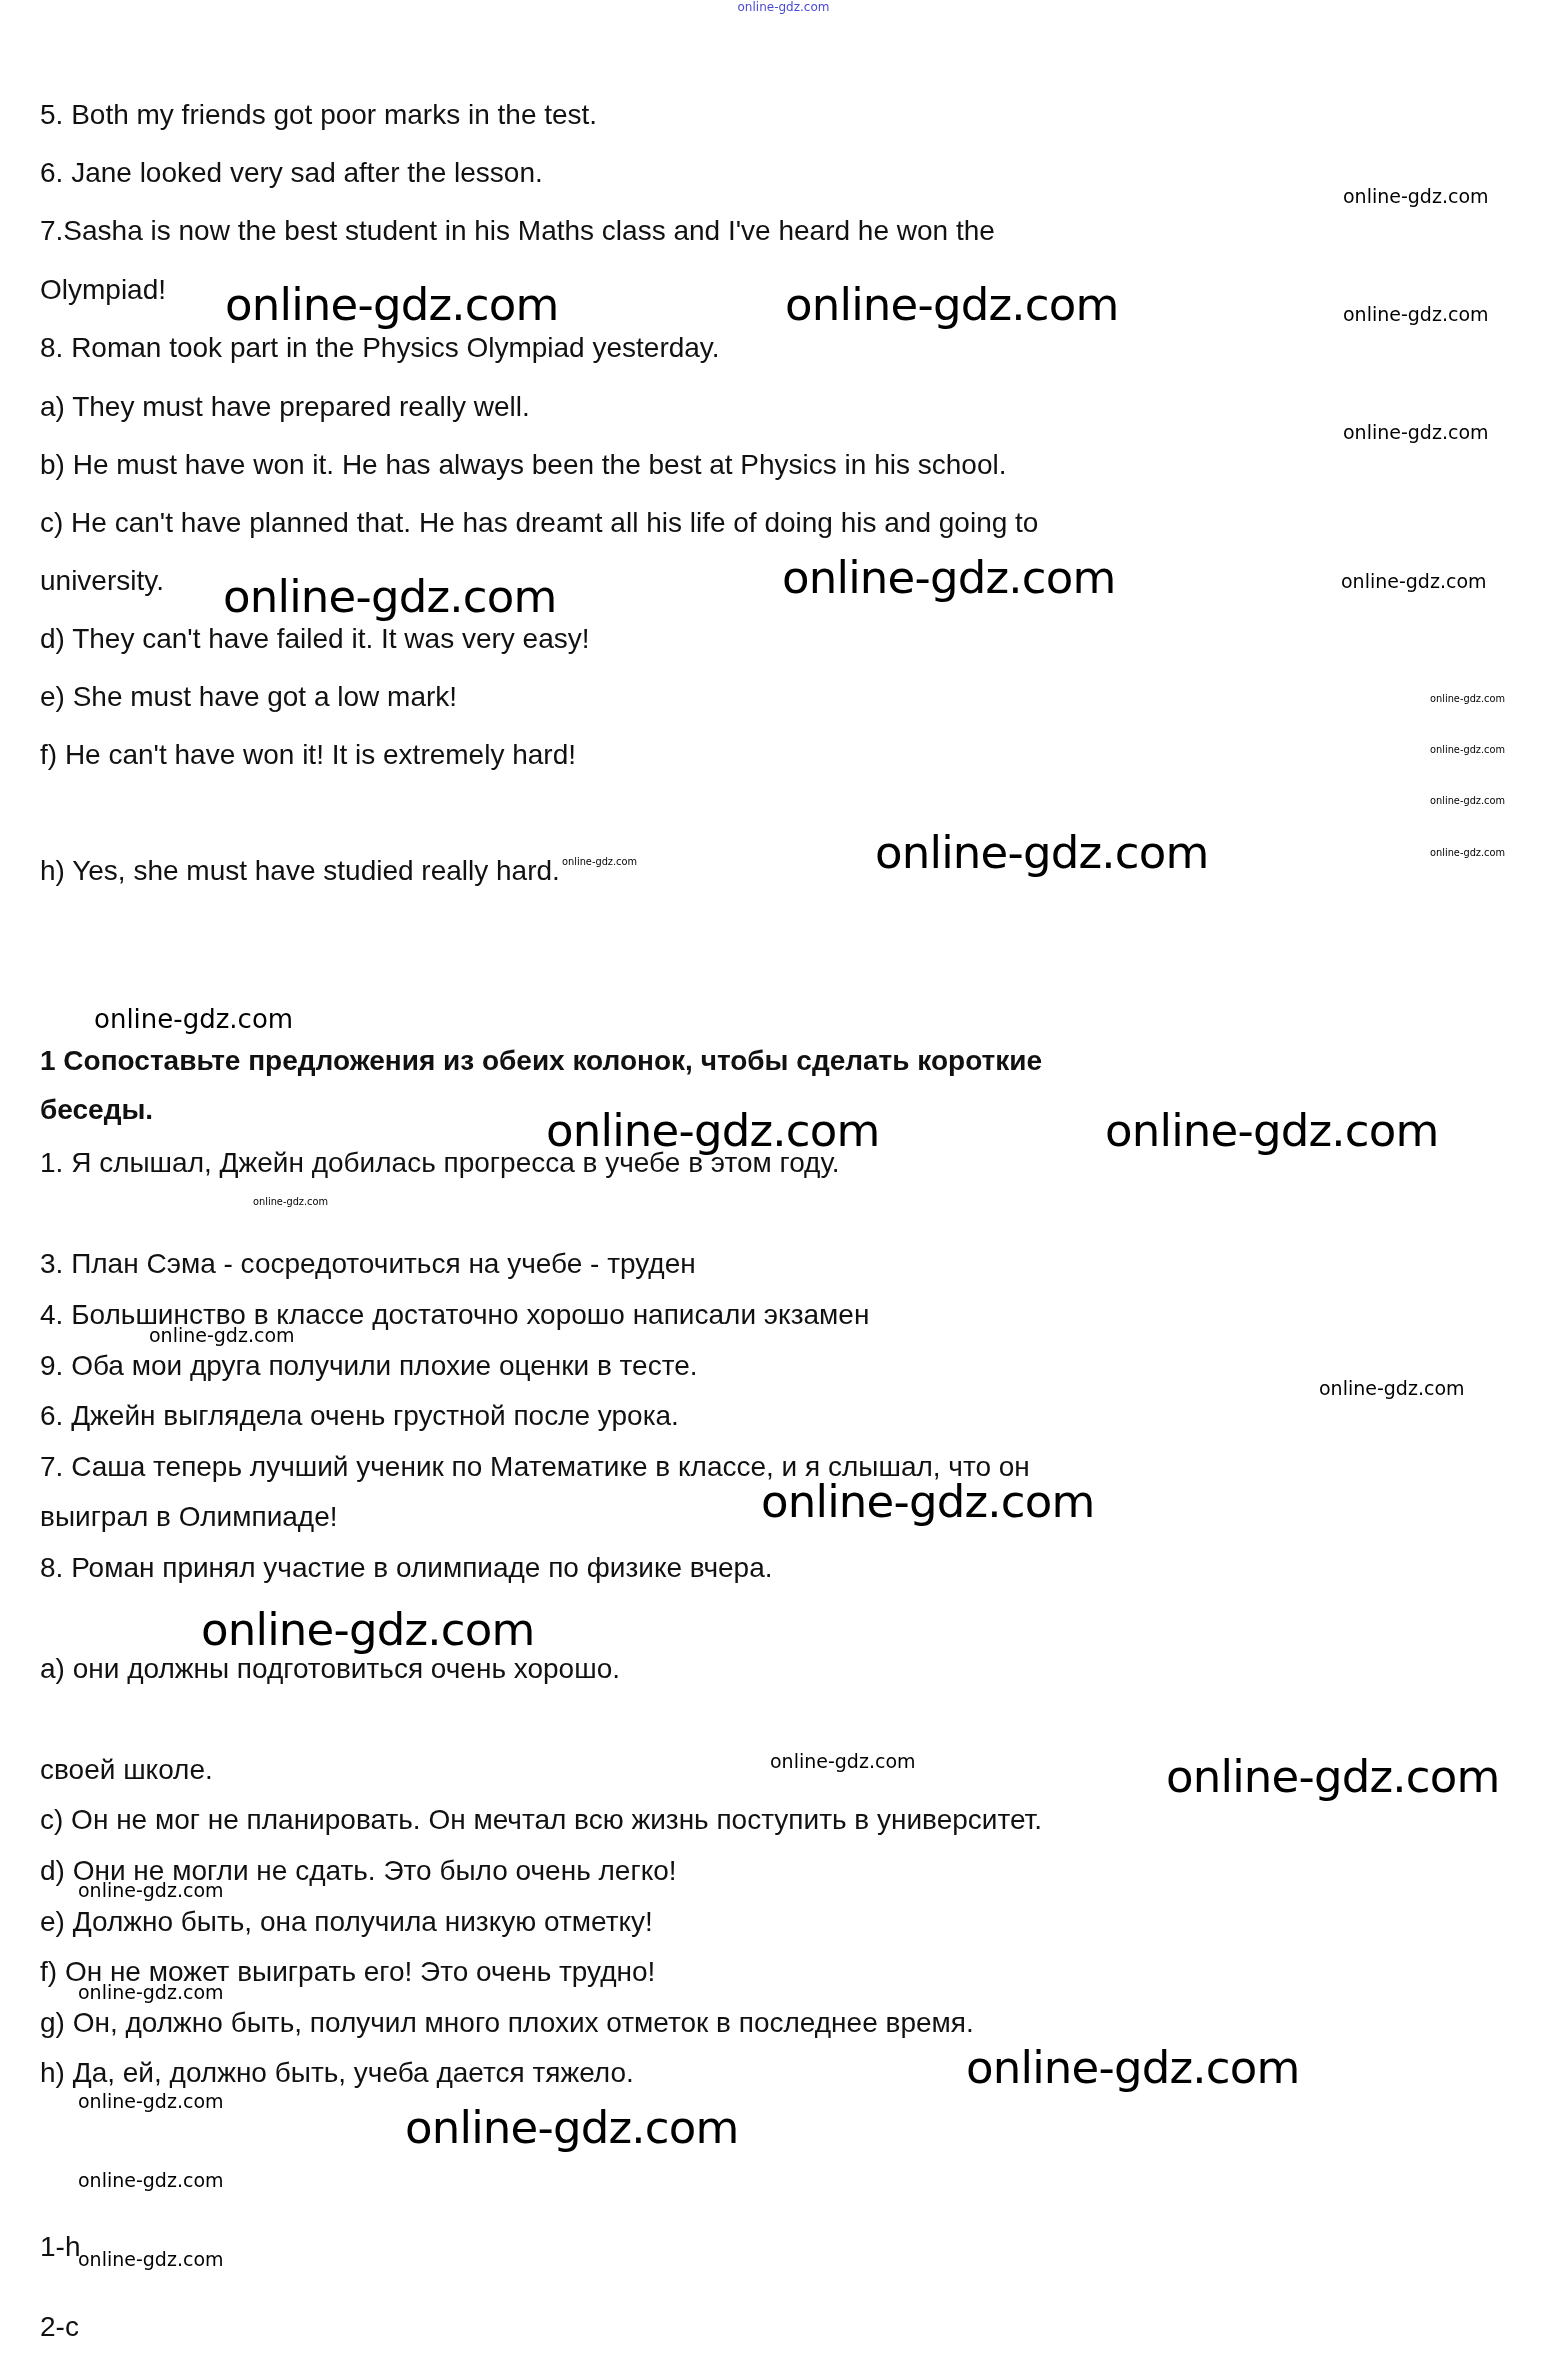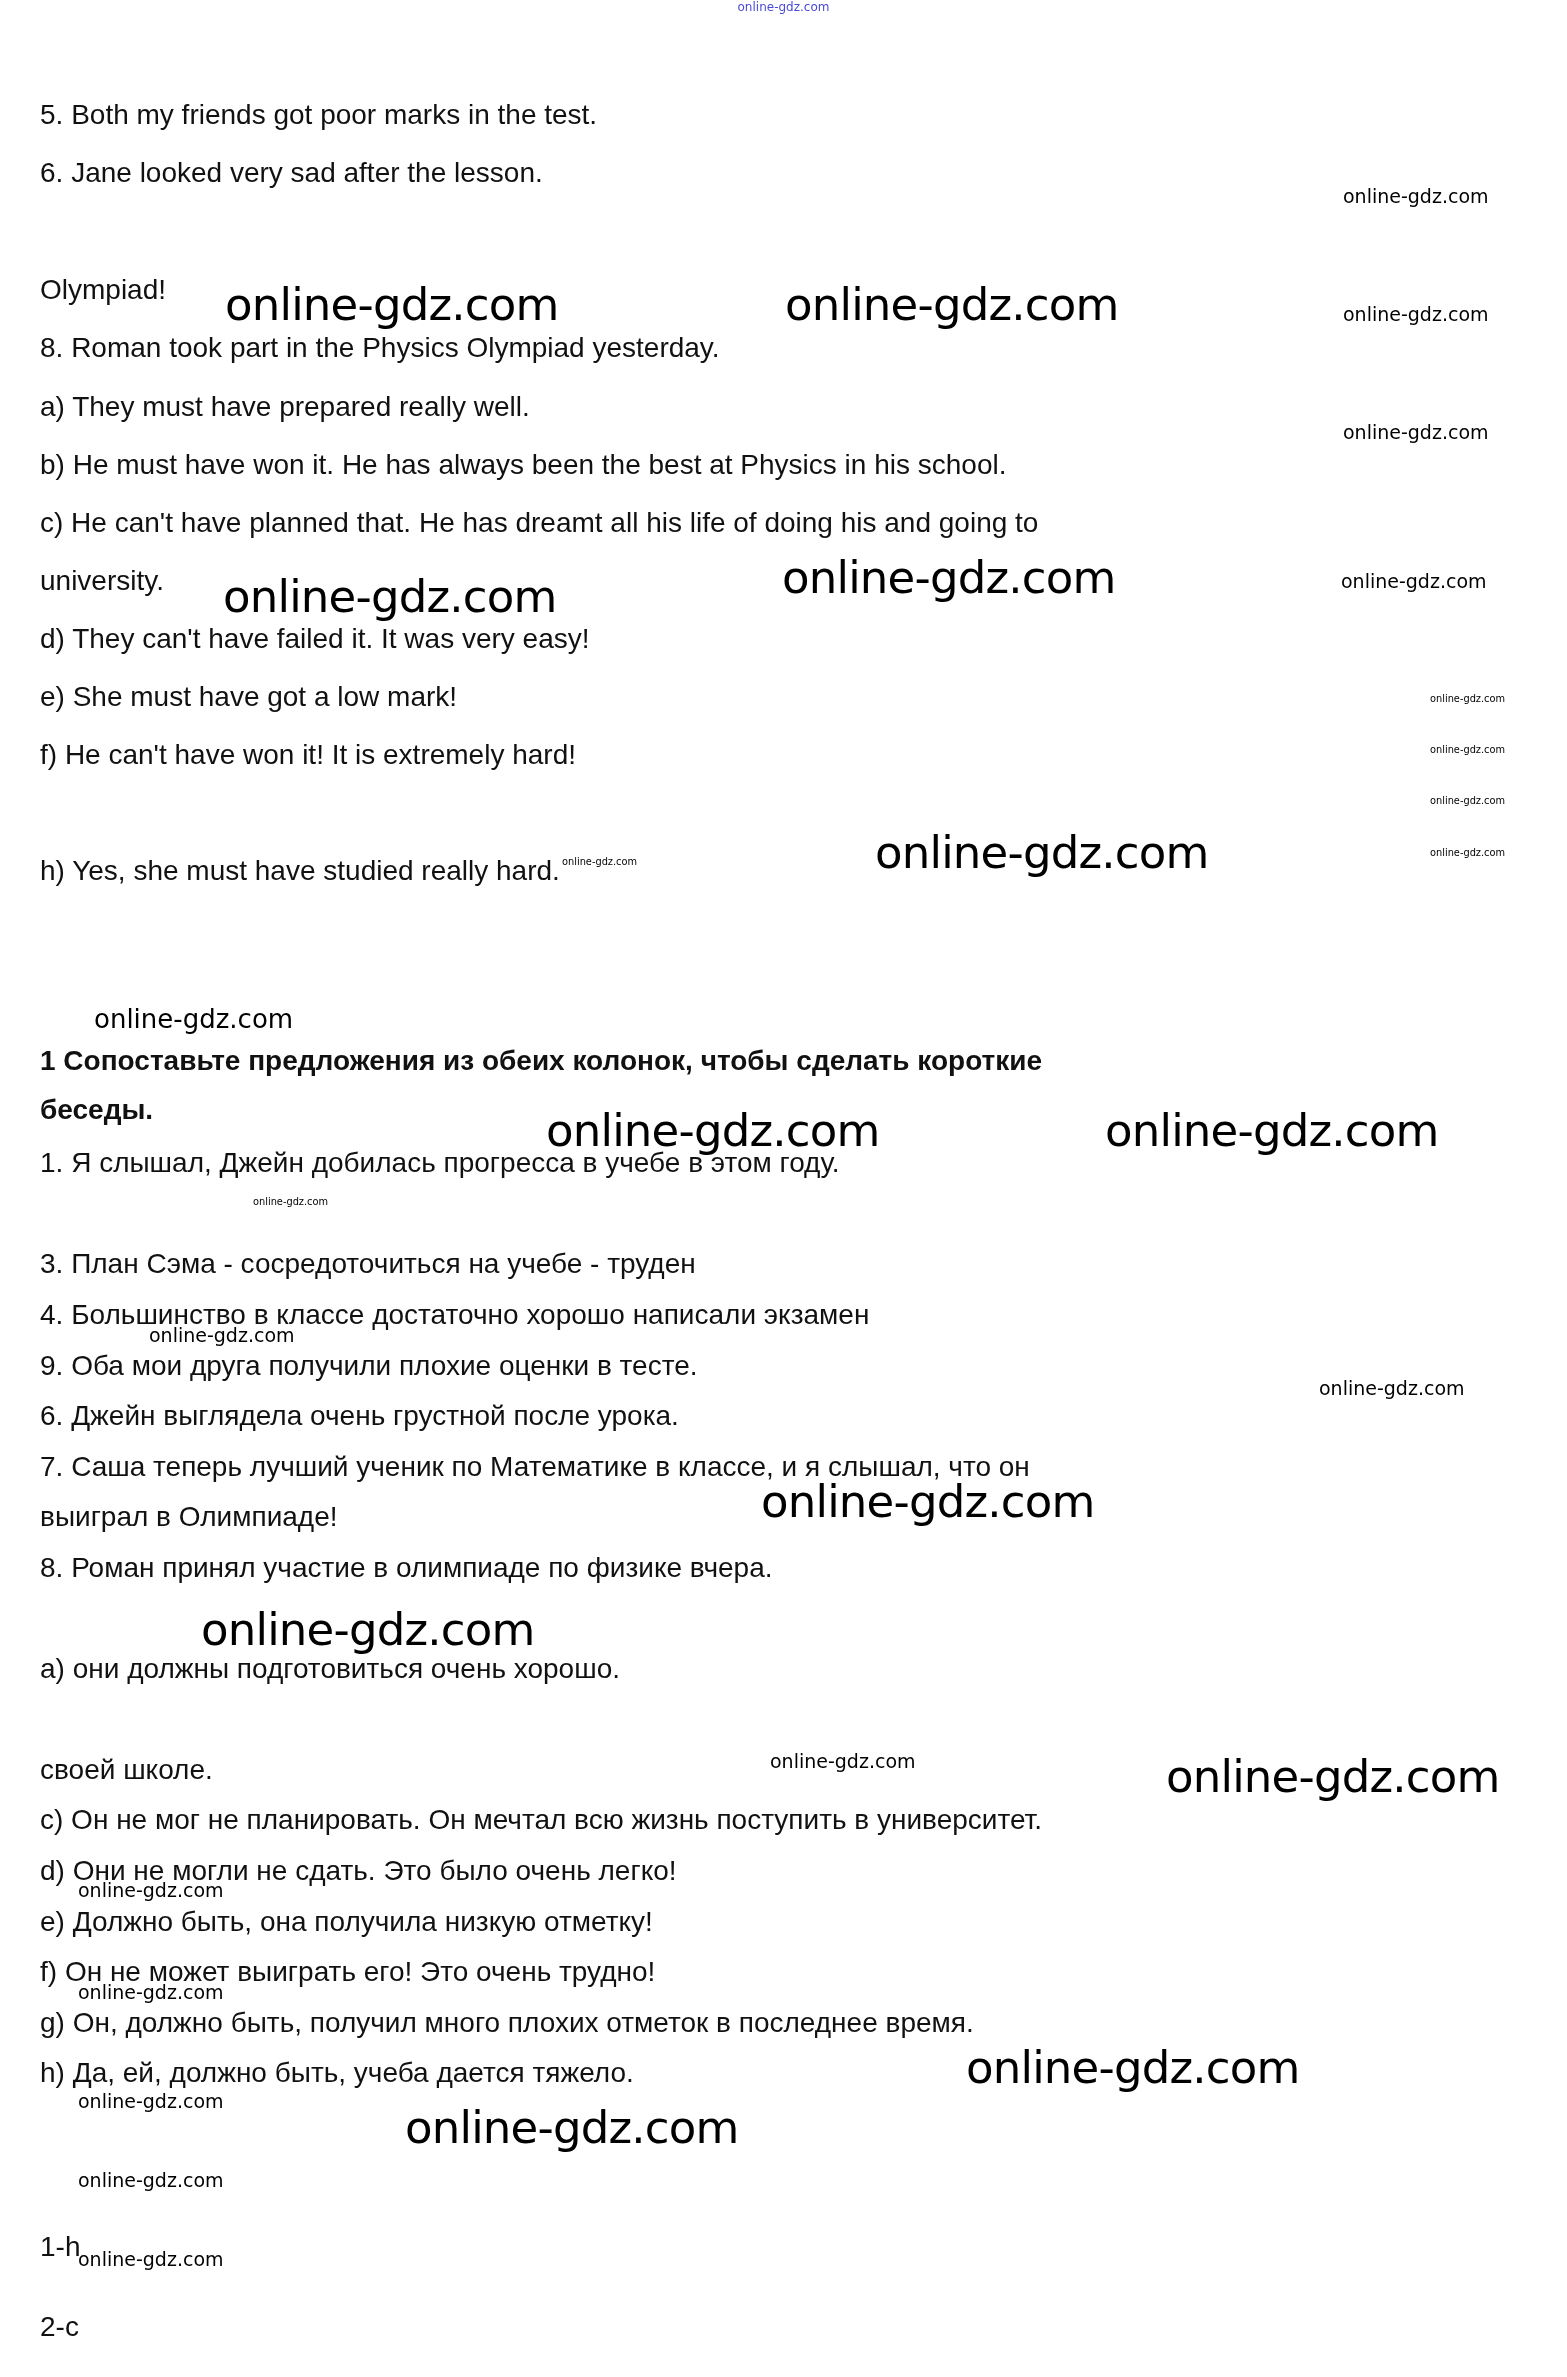--- a/index.html
+++ b/index.html
@@ -17,20 +17,21 @@
     .wm-xs { font-size: 9.8px; }
   </style>
 </head>
 <body>
 
 <div class="page">
   <div class="top-wm">online-gdz.com</div>
 
   <div class="line" style="top:91px">5. Both my friends got poor marks in the test.</div>
   <div class="line" style="top:149px">6. Jane looked very sad after the lesson.</div>
+  <div class="line" style="top:207px">7.Sasha is now the best student in his Maths class and I've heard he won the</div>
   <div class="line" style="top:266px">Olympiad!</div>
   <div class="line" style="top:324px">8. Roman took part in the Physics Olympiad yesterday.</div>
   <div class="line" style="top:383px">a) They must have prepared really well.</div>
   <div class="line" style="top:441px">b) He must have won it. He has always been the best at Physics in his school.</div>
   <div class="line" style="top:499px">c) He can't have planned that. He has dreamt all his life of doing his and going to</div>
   <div class="line" style="top:557px">university.</div>
   <div class="line" style="top:673px">e) She must have got a low mark!</div>
   <div class="line" style="top:615px">d) They can't have failed it. It was very easy!</div>
   <div class="line" style="top:731px">f) He can't have won it! It is extremely hard!</div>
   <div class="line" style="top:847px">h) Yes, she must have studied really hard.</div>

